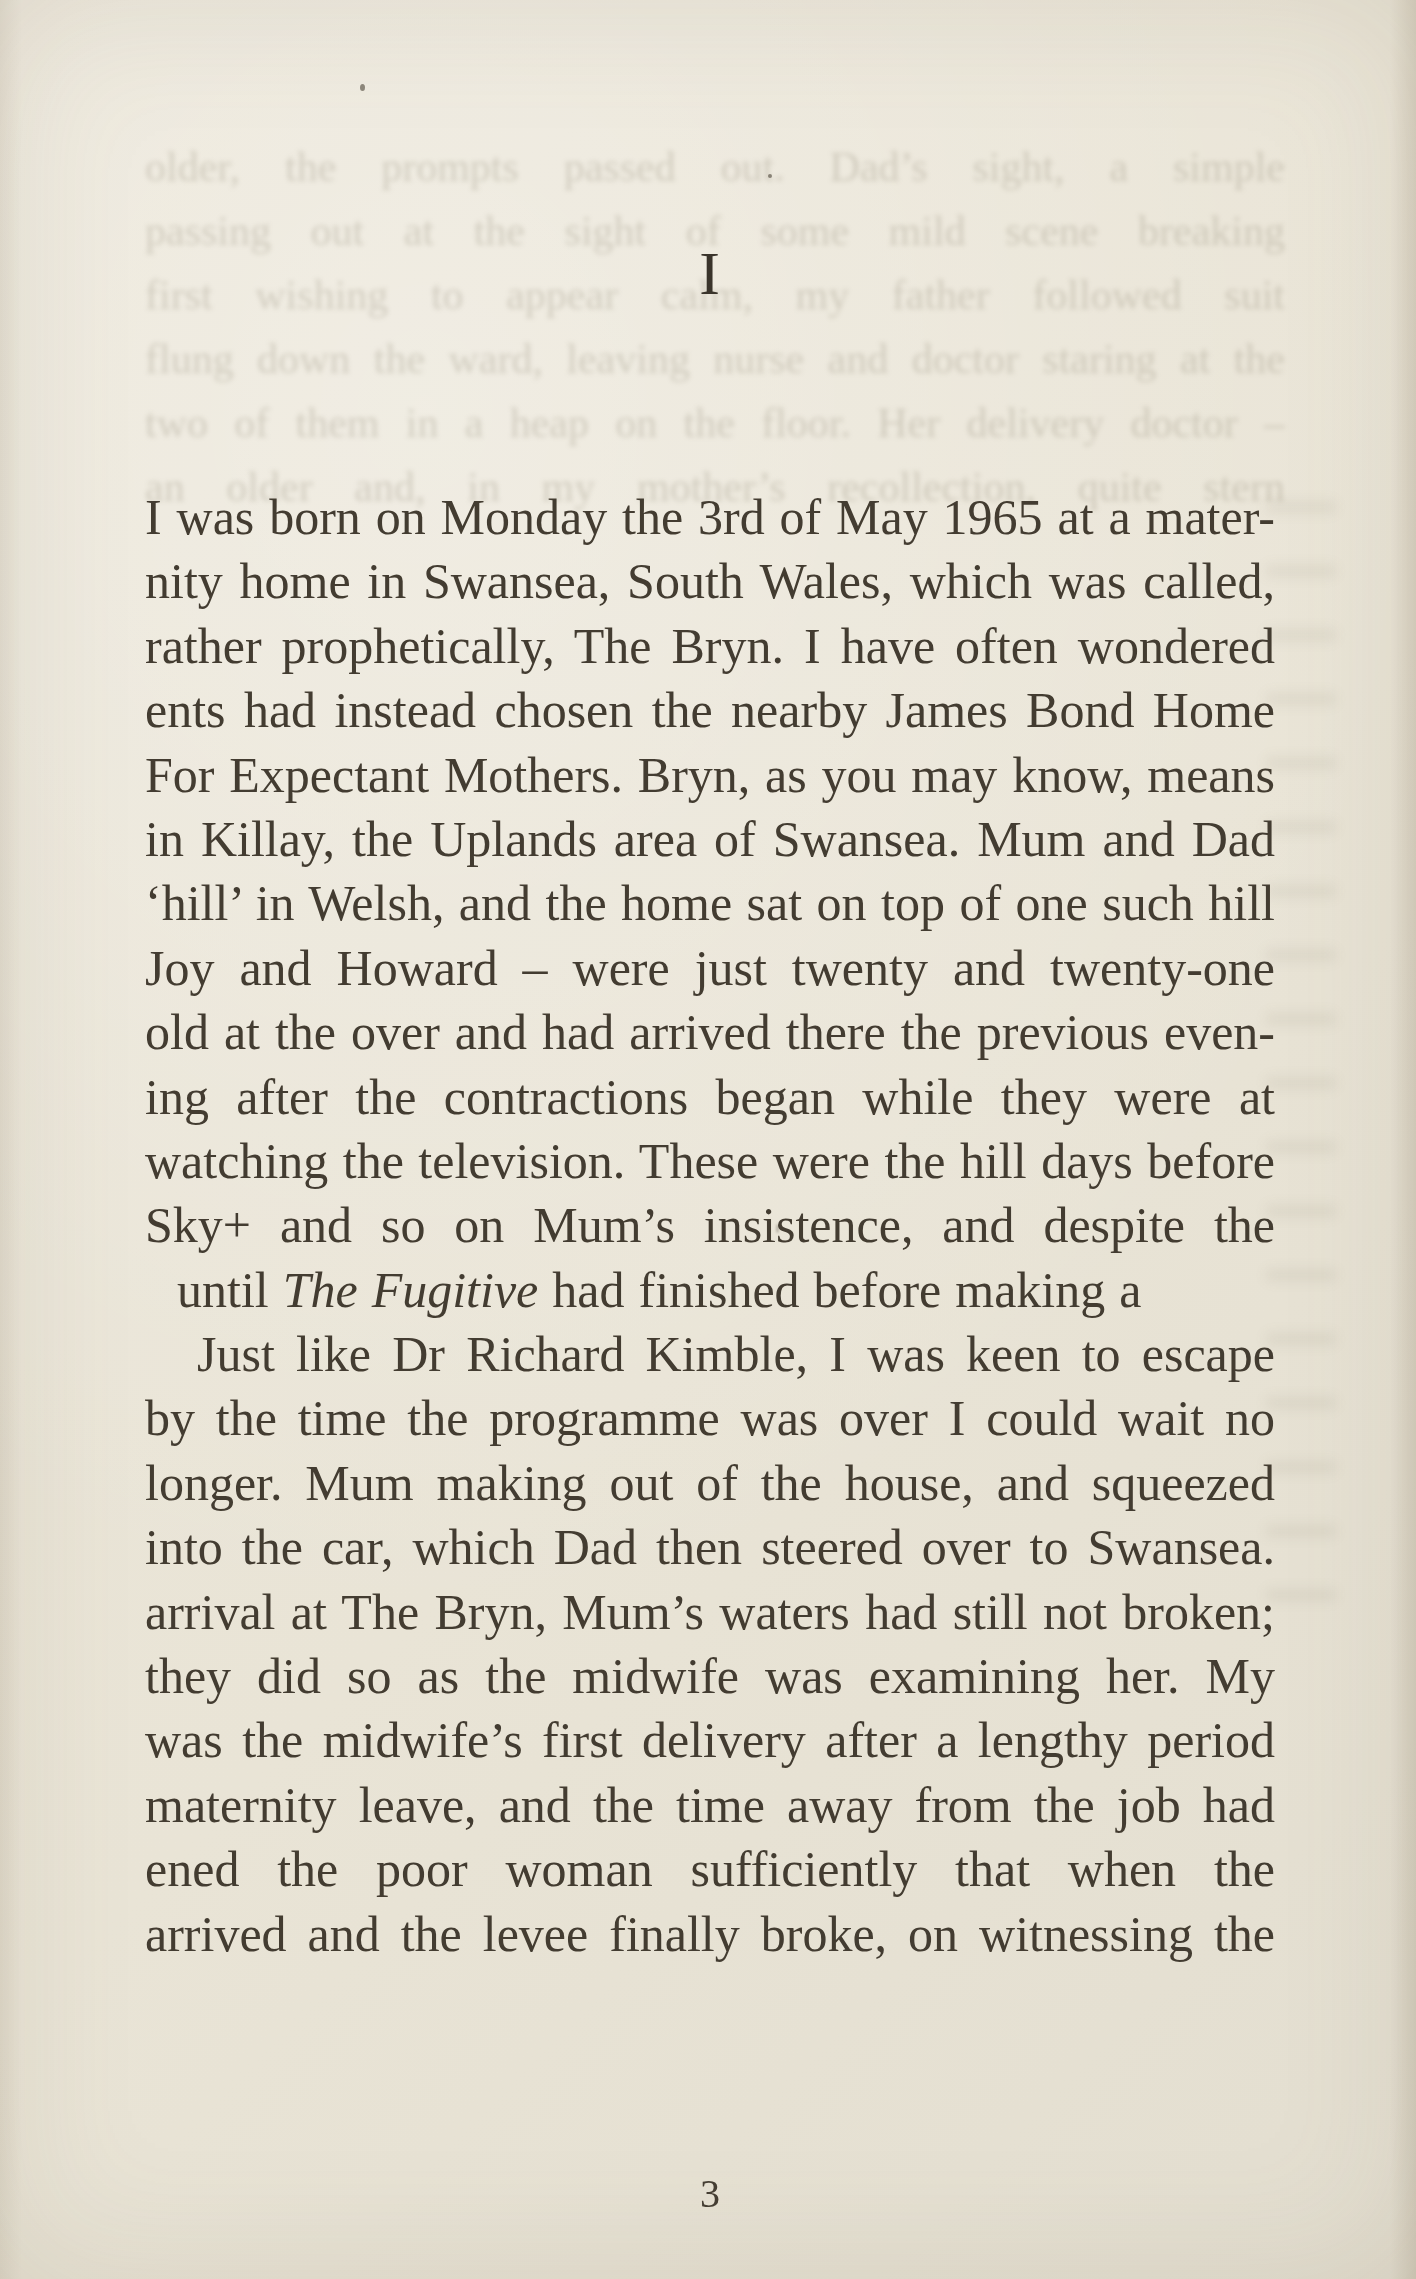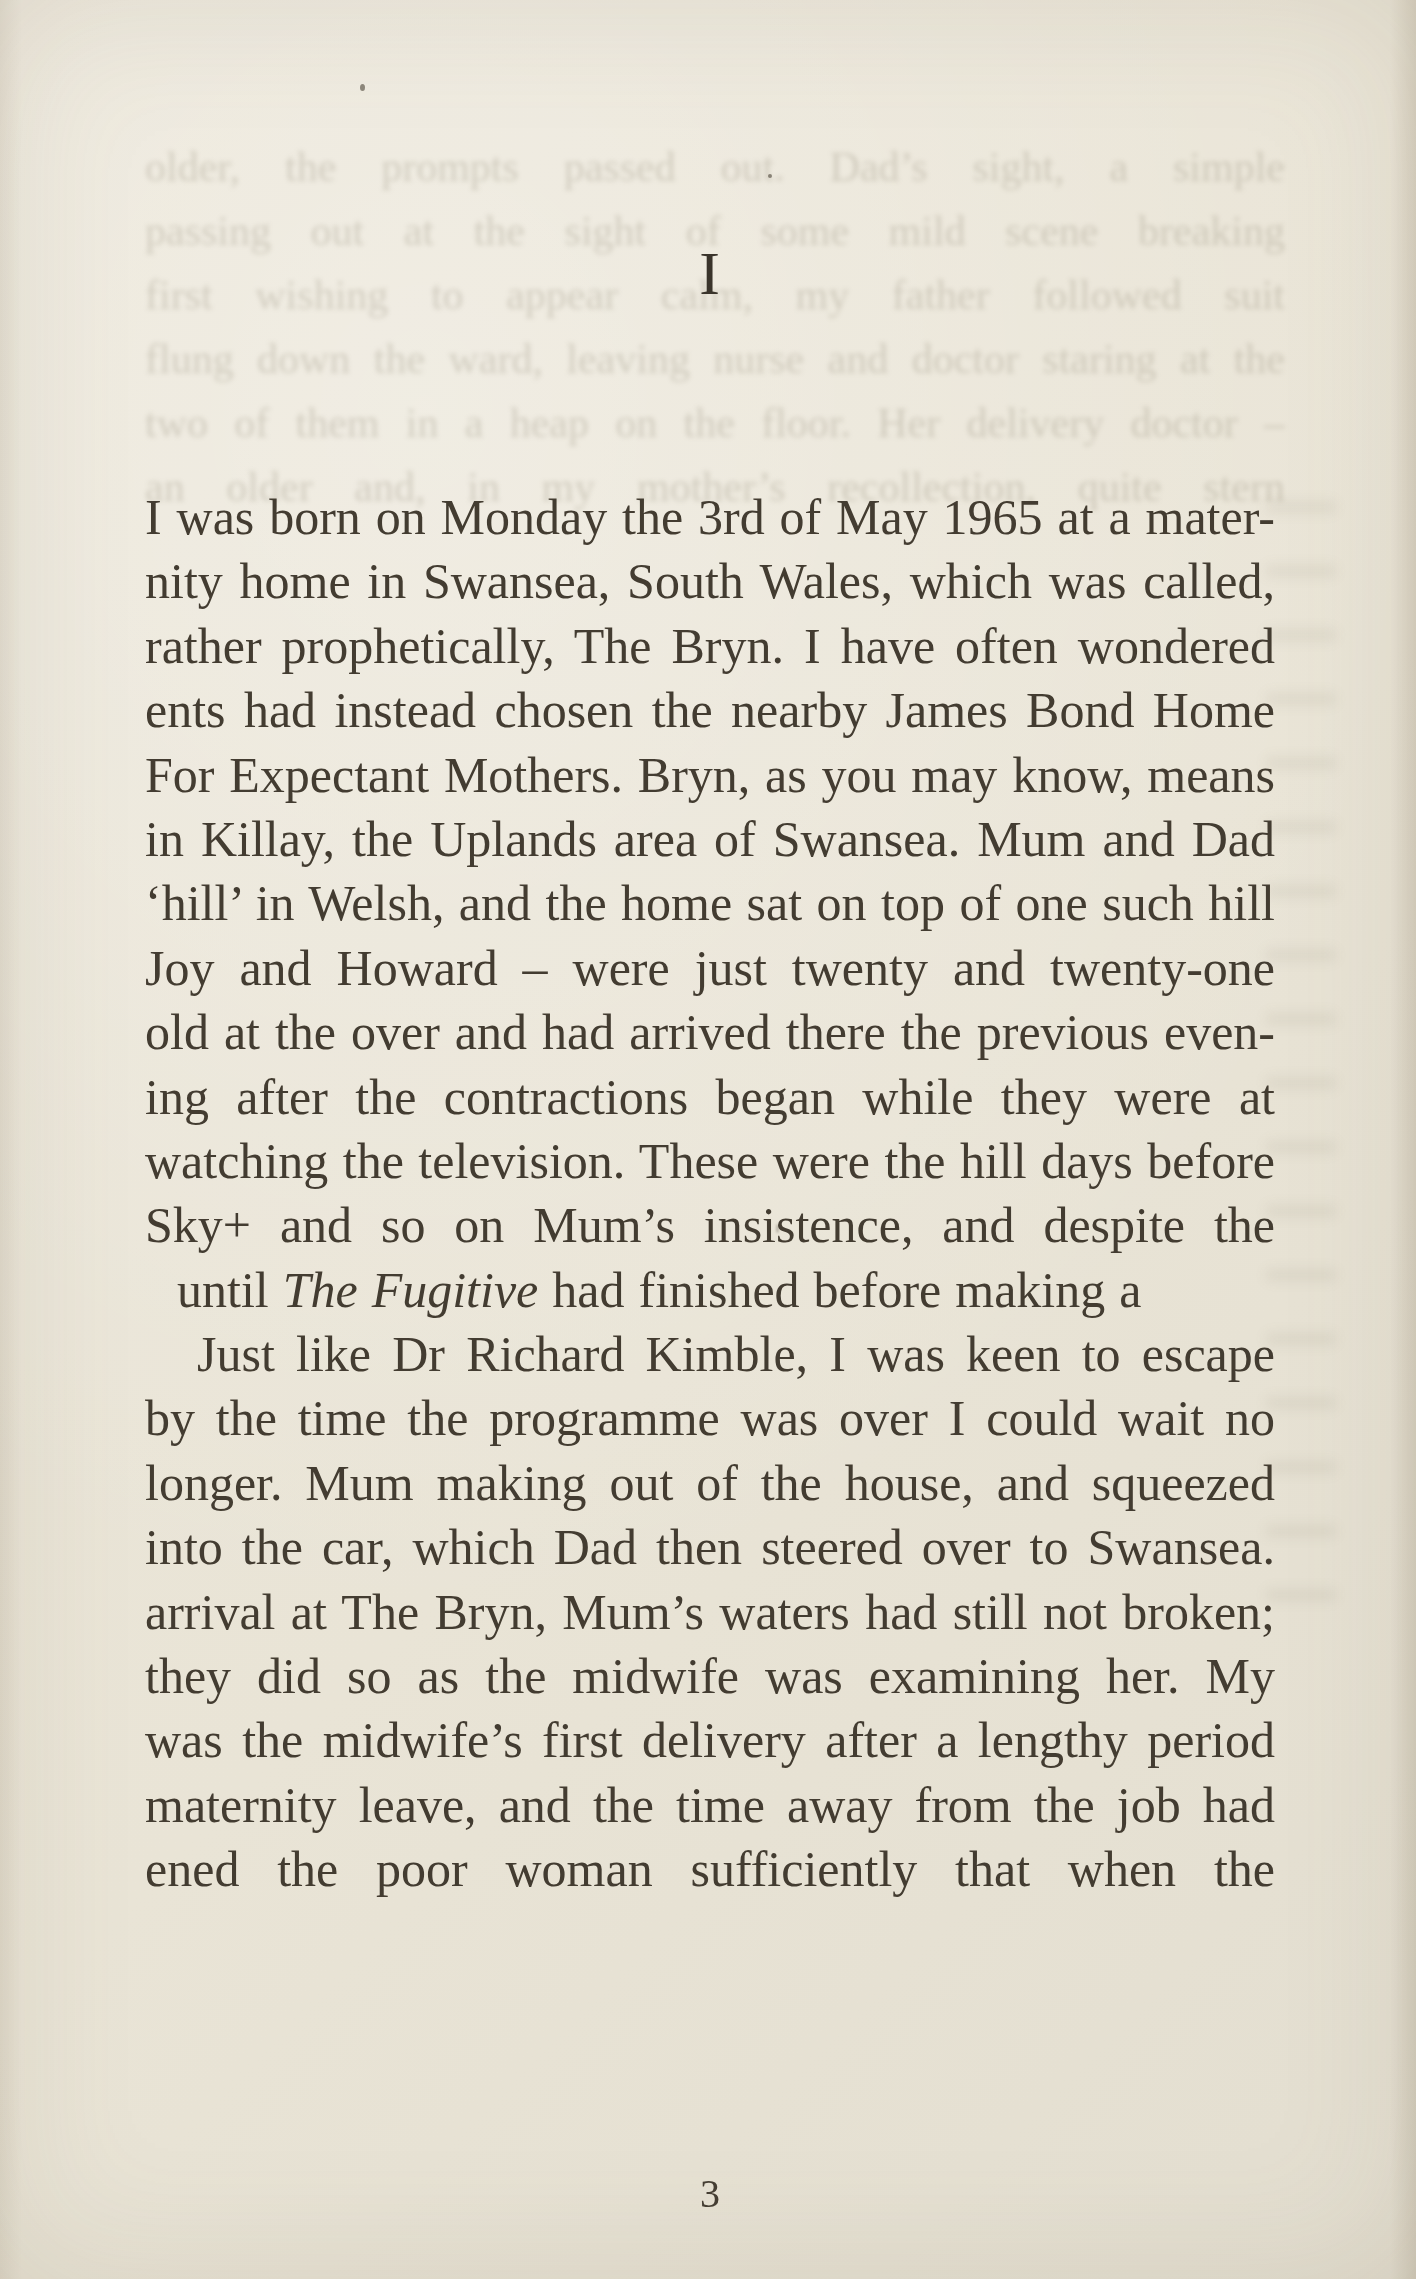--- a/index.html
+++ b/index.html
@@ -123,20 +123,21 @@
     <div class="line flush"><span>until </span><span class="italic">The Fugitive</span><span> had finished before making a move.</span></div>
     <div class="line indent">Just like Dr Richard Kimble, I was keen to escape and</div>
     <div class="line">by the time the programme was over I could wait no</div>
     <div class="line">longer. Mum making out of the house, and squeezed</div>
     <div class="line">into the car, which Dad then steered over to Swansea. On</div>
     <div class="line">arrival at The Bryn, Mum’s waters had still not broken;</div>
     <div class="line">they did so as the midwife was examining her. My mother</div>
     <div class="line">was the midwife’s first delivery after a lengthy period of</div>
     <div class="line">maternity leave, and the time away from the job had soft-</div>
     <div class="line">ened the poor woman sufficiently that when the moment</div>
+    <div class="line">arrived and the levee finally broke, on witnessing the</div>
   </div>
 
   <div class="page-number">3</div>
 
   <div class="speck s1"></div>
   <div class="speck s2"></div>
   <div class="speck s3"></div>
 
   <div class="edge-right"></div>
   <div class="edge-left"></div>

